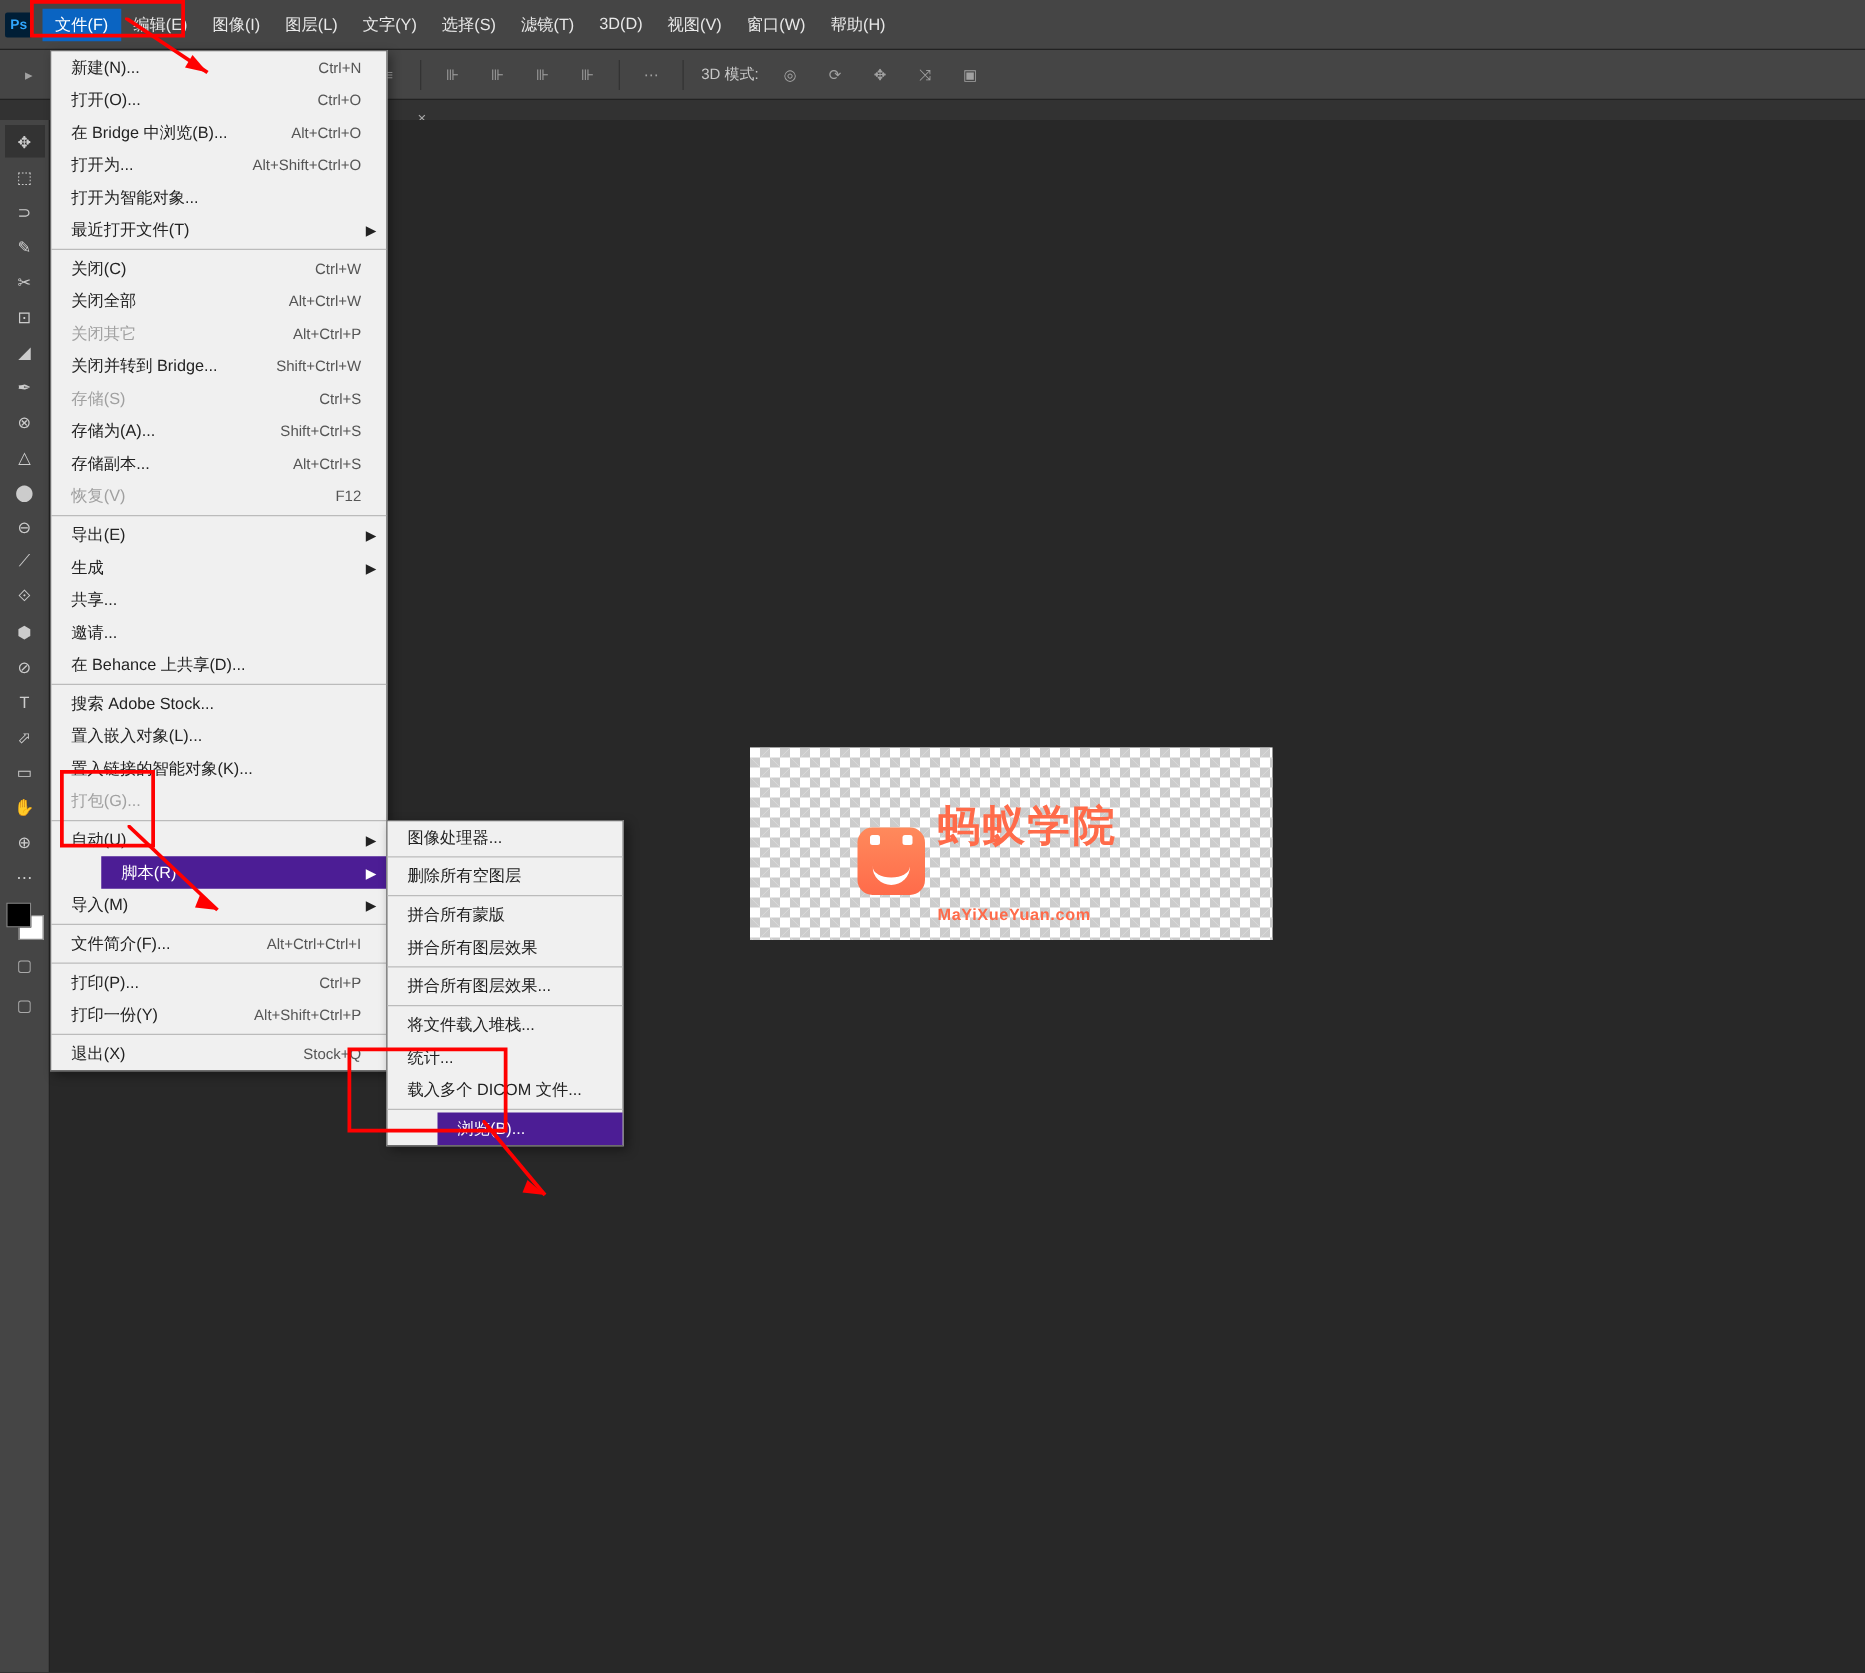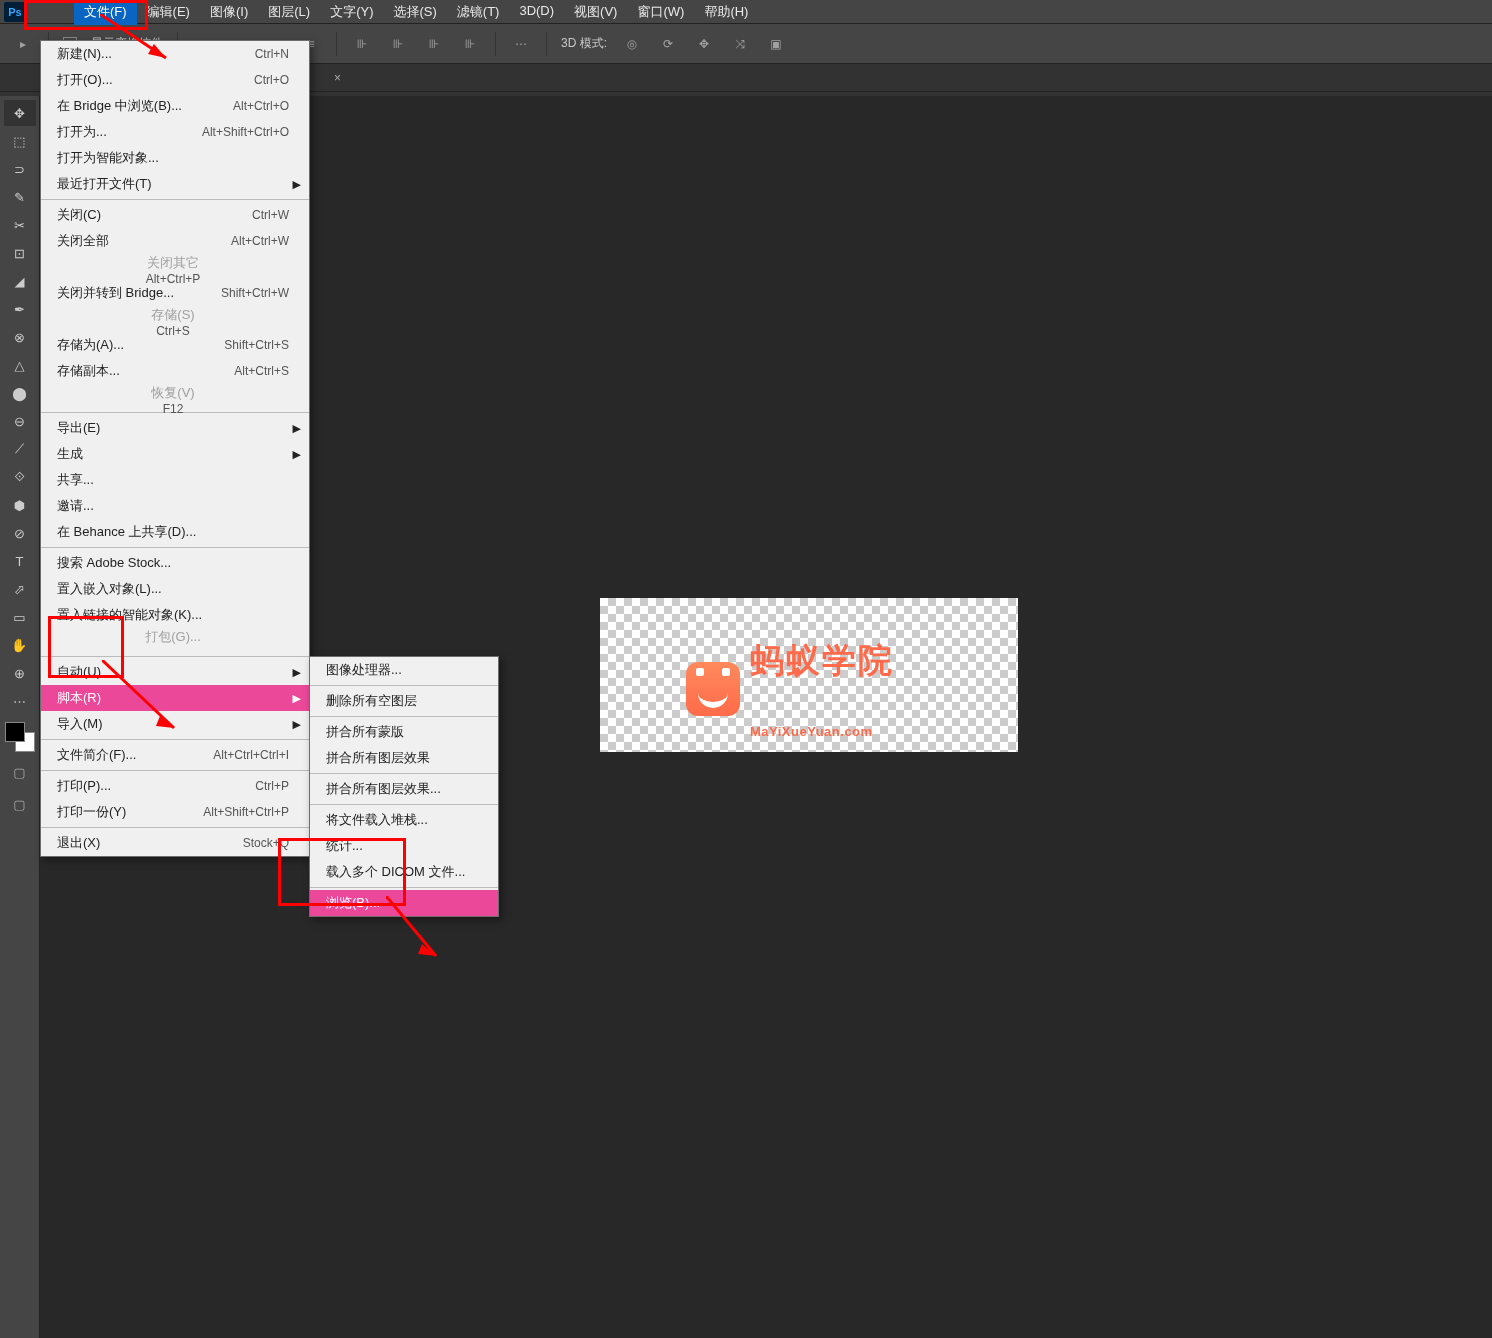--- a/index.html
+++ b/index.html
@@ -1,18 +1,18 @@
 <!DOCTYPE html>
 <html><head>
 <meta charset="utf-8">
 <style>
 * { margin: 0; padding: 0; box-sizing: border-box; font-family: "Microsoft YaHei", Arial, sans-serif; }
 body { background: #323232; color: #d8d8d8; font-size: 13px; overflow: hidden; width: 1492px; height: 1338px; position: relative; }
 
-.menubar { height: 24px; background: #454545; display: flex; align-items: center; padding-left: 4px; border-bottom: 1px solid #222; gap: 40px; }
+.menubar { height: 40px; background: #454545; display: flex; align-items: center; padding-left: 4px; border-bottom: 1px solid #222; }
 .ps-logo { width: 22px; height: 20px; background: #001e36; color: #31a8ff; font-weight: bold; font-size: 11px; display: flex; align-items: center; justify-content: center; border-radius: 2px; margin-right: 8px; }
 .menu-item { padding: 4px 10px; cursor: pointer; color: #e8e8e8; }
 .menu-item.active { background: #0a64c2; color: #fff; text-align: center; }
 
 .options-bar { height: 40px; background: #454545; display: flex; align-items: center; padding: 0 12px; border-bottom: 1px solid #222; gap: 14px; font-size: 12px; color: #c8c8c8; }
 .opt-sep { width: 1px; height: 24px; background: #333; }
 .opt-btn { width: 22px; height: 22px; display: flex; align-items: center; justify-content: center; opacity: 0.7; }
 .opt-check { width: 14px; height: 14px; border: 1px solid #888; }
 
 .tab-bar { height: 28px; background: #323232; border-bottom: 1px solid #222; position: relative; }
@@ -38,22 +38,22 @@
   background-size: 16px 16px; background-position: 0 0,0 8px,8px -8px,-8px 0; background-color: #fff; }
 .canvas-logo { position: absolute; left: 86px; top: 40px; display: flex; align-items: center; gap: 10px; }
 .logo-icon { width: 54px; height: 54px; border-radius: 12px; background: linear-gradient(180deg,#ff8a5c,#ff6b4a); position: relative; }
 .logo-icon::before { content: ""; position: absolute; left: 10px; top: 6px; width: 8px; height: 8px; background: #fff; border-radius: 2px; box-shadow: 26px 0 0 #fff; }
 .logo-icon::after { content: ""; position: absolute; left: 12px; top: 24px; width: 30px; height: 16px; border-bottom: 6px solid #fff; border-radius: 0 0 20px 20px; }
 .logo-text-main { font-size: 34px; font-weight: 700; color: #ff6b4a; letter-spacing: 2px; text-align: right; }
 .logo-text-sub { font-size: 13px; font-weight: 600; color: #ff6b4a; letter-spacing: 0.5px; margin-top: 40px; }
 
 .dropdown { position: absolute; left: 40px; top: 40px; width: 270px; background: #f0f0f0; color: #222; border: 1px solid #6d6d6d; box-shadow: 3px 3px 8px rgba(0,0,0,.4); font-size: 13px; z-index: 20; }
 .dd-row { display: flex; align-items: center; height: 26px; padding: 0 20px 0 16px; cursor: default; position: relative; }
-.dd-row.disabled { color: #a0a0a0; flex-direction: column; }
-.dd-row.hl { background: #ec4899; color: #fff; }
+.dd-row.disabled { color: #a0a0a0; }
+.dd-row.hl { background: #4c1d95; color: #fff; margin-left: 40px; }
 .dd-label { flex: 1; }
 .dd-shortcut { color: #555; font-size: 12px; }
 .dd-arrow { position: absolute; right: 8px; font-size: 11px; }
 .dd-sep { height: 1px; background: #bbb; margin: 2px 0; }
 
 .submenu { position: absolute; left: 309px; top: 656px; width: 190px; background: #f0f0f0; color: #222; border: 1px solid #6d6d6d; box-shadow: 3px 3px 8px rgba(0,0,0,.4); font-size: 13px; z-index: 21; }
 
 .redbox { position: absolute; border: 3px solid #ff0000; pointer-events: none; z-index: 30; }
 .red-arrow { position: absolute; z-index: 31; pointer-events: none; }
 </style>

